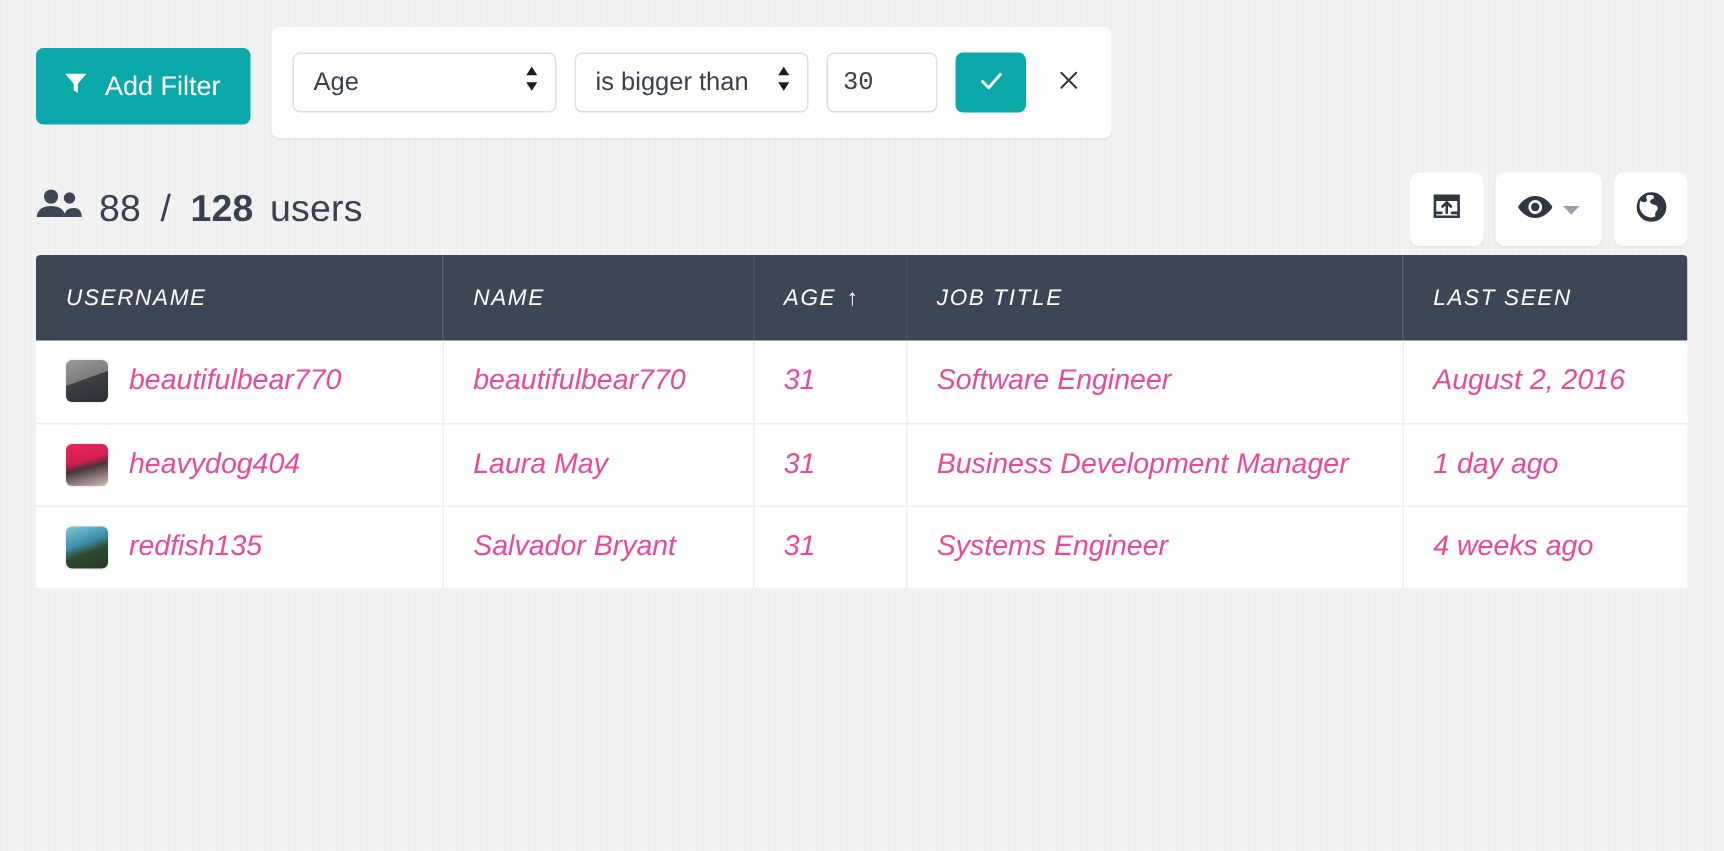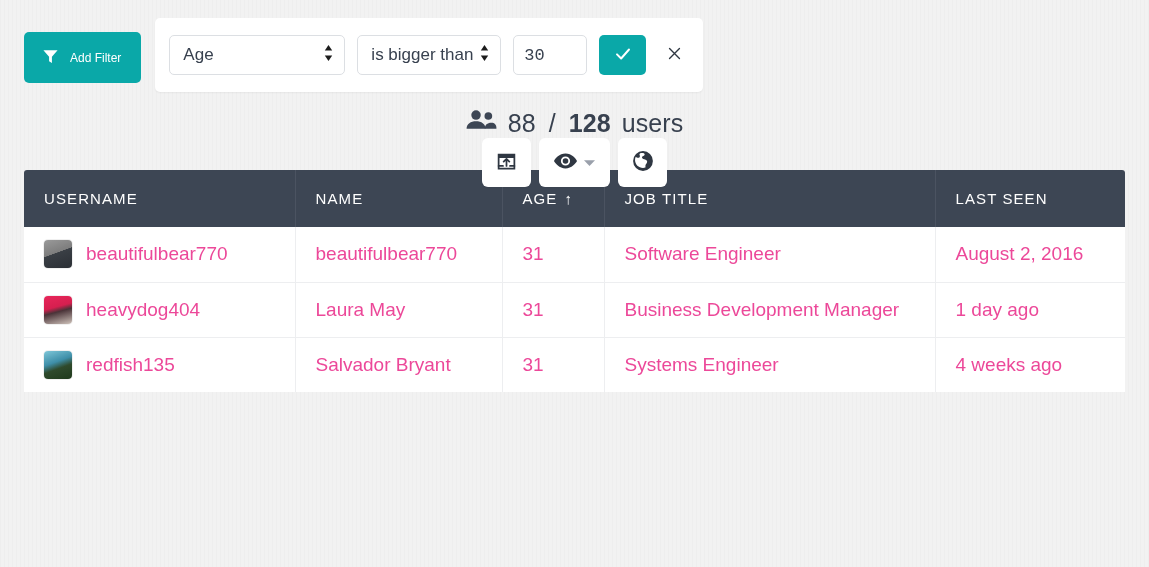--- a/index.html
+++ b/index.html
@@ -33,21 +33,21 @@
   }
 
   .add-filter-btn {
     margin-top: 32px;
     height: 51px;
     padding: 0 20px 0 18px;
     background: #0aa8a8;
     border: none;
     border-radius: 5px;
     color: #ffffff;
-    font-size: 12px;
+    font-size: 18px;
     font-family: "Liberation Sans", sans-serif;
     display: flex;
     align-items: center;
     gap: 11px;
     cursor: pointer;
     white-space: nowrap;
   }
   .add-filter-btn .funnel { display: block; }
 
   .filter-panel {
@@ -76,21 +76,21 @@
     font-size: 17px;
     color: #38414f;
     font-family: "Liberation Sans", sans-serif;
     display: flex;
     align-items: center;
     padding: 0 34px 0 13px;
     cursor: pointer;
     white-space: nowrap;
   }
   .fselect.w-field .fs-box { width: 176px; }
-  .fselect.w-op .fs-box { width: 144px; }
+  .fselect.w-op .fs-box { width: 156px; }
   .fselect .fs-arrows {
     position: absolute;
     right: 11px;
     top: 50%;
     transform: translateY(-50%);
     pointer-events: none;
     display: block;
   }
 
   .fvalue {
@@ -129,21 +129,20 @@
     color: #2f3742;
   }
 
   
   .summary-row {
     padding: 0 24px;
     height: 62px;
     display: flex;
     align-items: center;
     justify-content: space-between;
-    flex-direction: column;
   }
 
   .user-count {
     display: flex;
     align-items: center;
     gap: 11px;
     font-size: 25px;
     color: #38414f;
     letter-spacing: 0.1px;
   }
@@ -177,20 +176,21 @@
     margin: 0 24px;
     background: #ffffff;
     border-radius: 3px 3px 0 0;
     overflow: hidden;
   }
 
   table.users {
     width: 100%;
     border-collapse: collapse;
     table-layout: fixed;
+    font-style: italic;
   }
 
   table.users thead th {
     background: #3d4654;
     color: #ffffff;
     text-align: left;
     font-size: 15px;
     font-weight: normal;
     letter-spacing: 1.1px;
     height: 57px;

